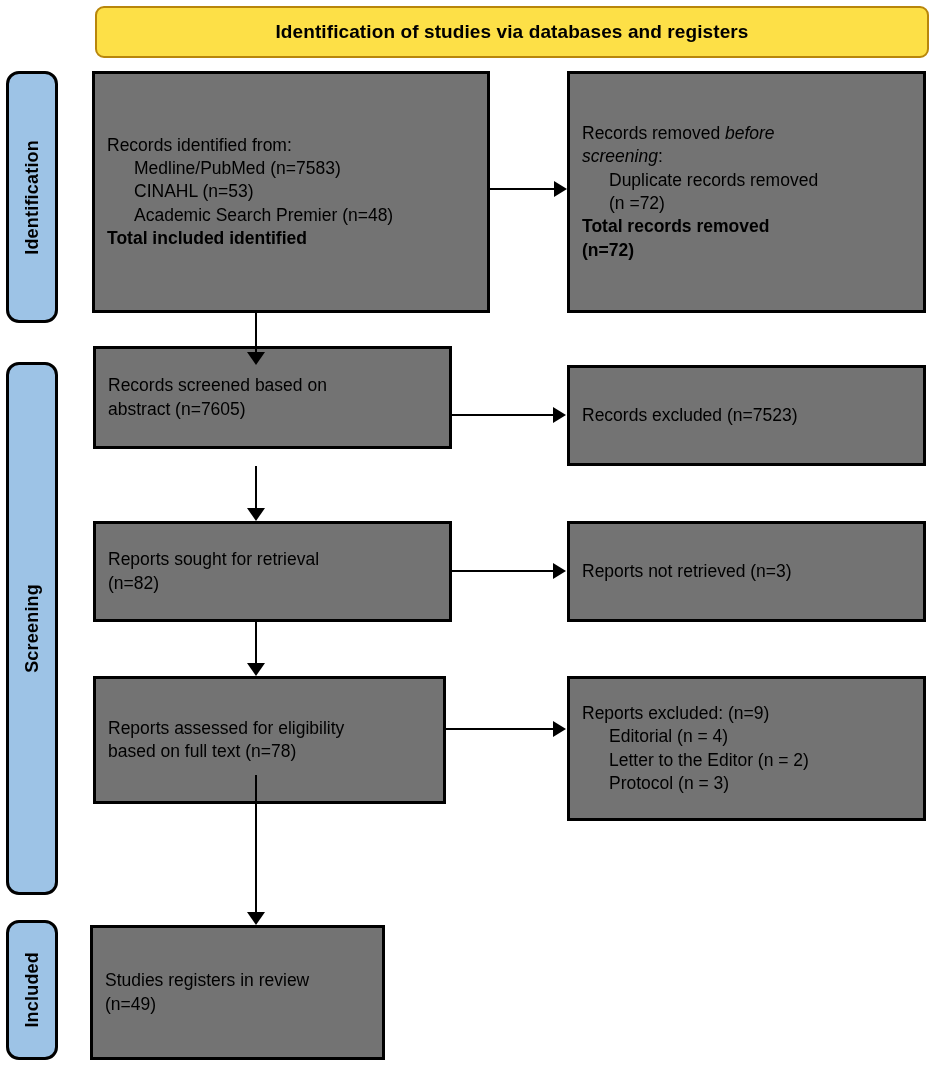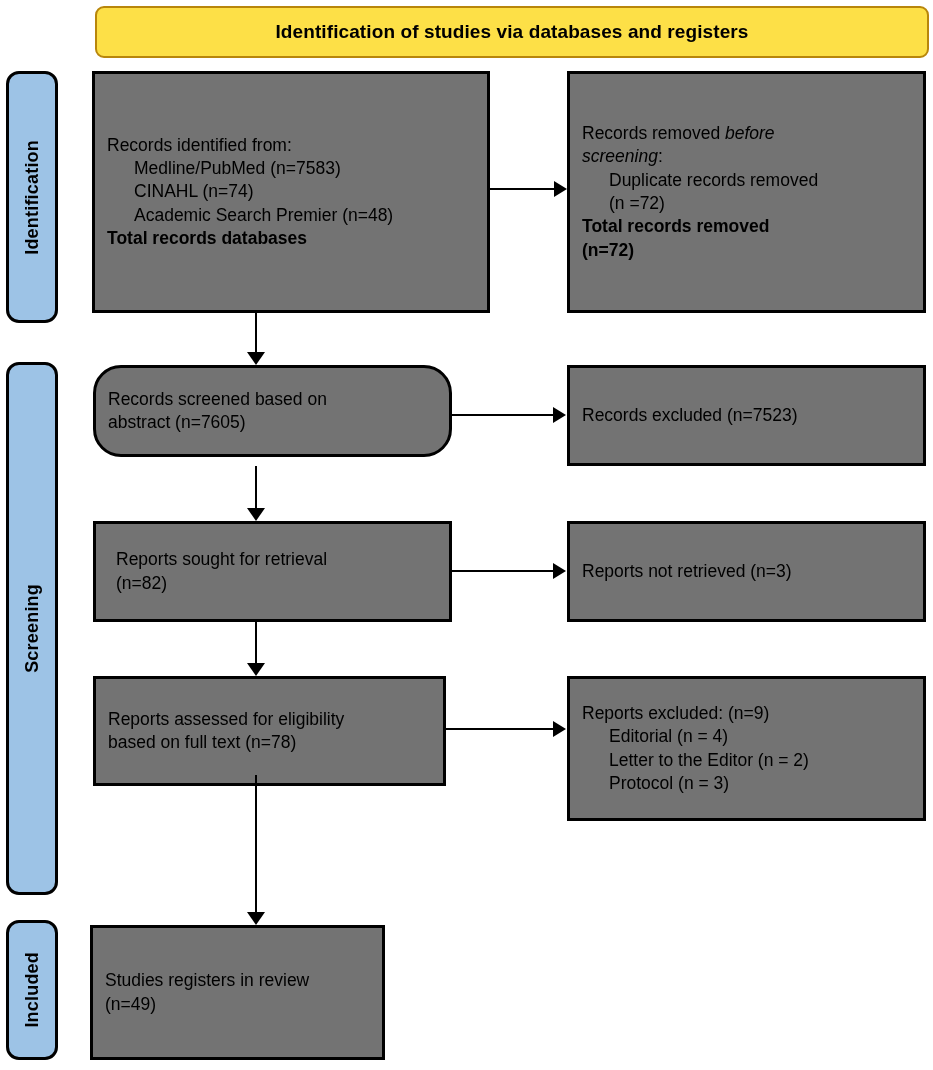--- a/index.html
+++ b/index.html
@@ -83,25 +83,25 @@
     width: 100%;
   }
   .ln { display: block; white-space: pre; }
   .ln.ind  { padding-left: 27px; }
   .ln.b    { font-weight: bold; }
   .ln .it  { font-style: italic; }
 
   
   .box-identified   { left: 92px;  top: 71px;  width: 398px; height: 242px; }
   .box-removed      { left: 567px; top: 71px;  width: 359px; height: 242px; }
-  .box-screened     { left: 93px;  top: 365px; width: 359px; height: 92px; border-radius: 28px; }
+  .box-screened     { left: 93px;  top: 346px; width: 359px; height: 103px; }
   .box-excluded     { left: 567px; top: 365px; width: 359px; height: 101px; }
-  .box-sought       { left: 93px;  top: 521px; width: 359px; height: 101px; padding-left: 8px; }
+  .box-sought       { left: 93px;  top: 521px; width: 359px; height: 101px; }
   .box-notretrieved { left: 567px; top: 521px; width: 359px; height: 101px; }
-  .box-assessed     { left: 93px;  top: 676px; width: 353px; height: 110px;  }
+  .box-assessed     { left: 93px;  top: 676px; width: 353px; height: 128px;  }
   .box-repexcluded  { left: 567px; top: 676px; width: 359px; height: 145px; }
   .box-included     { left: 90px;  top: 925px; width: 295px; height: 135px; }
 
   
   .h-line {
     position: absolute;
     height: 0;
     border-top: 2px solid #000;
   }
   .v-line {
@@ -160,23 +160,23 @@
     <span>Screening</span>
   </div>
   <div class="stage-bar bar-included">
     <span>Included</span>
   </div>
 
   <div class="fbox box-identified">
     <div class="inner">
       <span class="ln">Records identified from:</span>
       <span class="ln ind">Medline/PubMed (n=7583)</span>
-      <span class="ln ind">CINAHL (n=74)</span>
+      <span class="ln ind">CINAHL (n=53)</span>
       <span class="ln ind">Academic Search Premier (n=48)</span>
-      <span class="ln b">Total records databases</span>
+      <span class="ln b">Total included identified</span>
     </div>
   </div>
 
   <div class="fbox box-removed">
     <div class="inner">
       <span class="ln"><span>Records removed </span><span class="it">before</span></span>
       <span class="ln"><span class="it">screening</span><span>:</span></span>
       <span class="ln ind">Duplicate records removed</span>
       <span class="ln ind">(n =72)</span>
       <span class="ln b">Total records removed</span>

